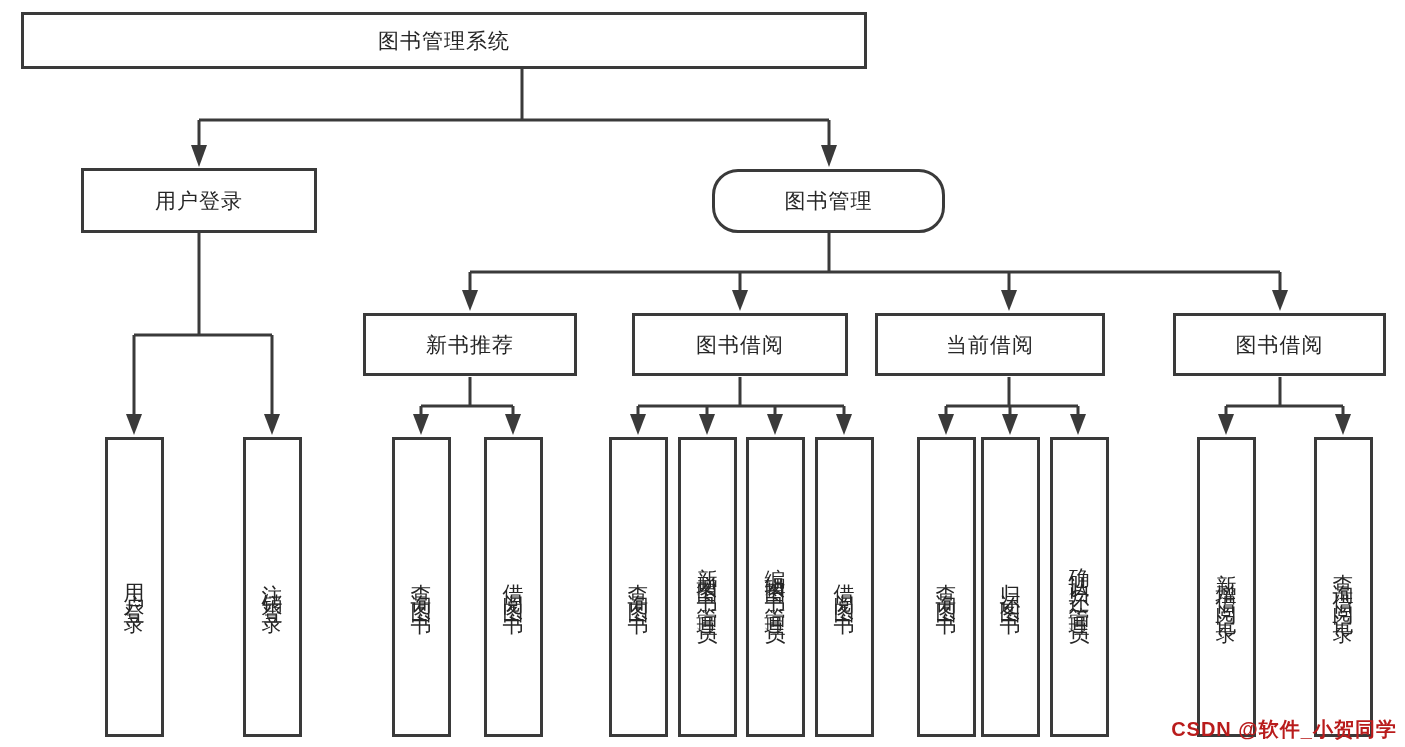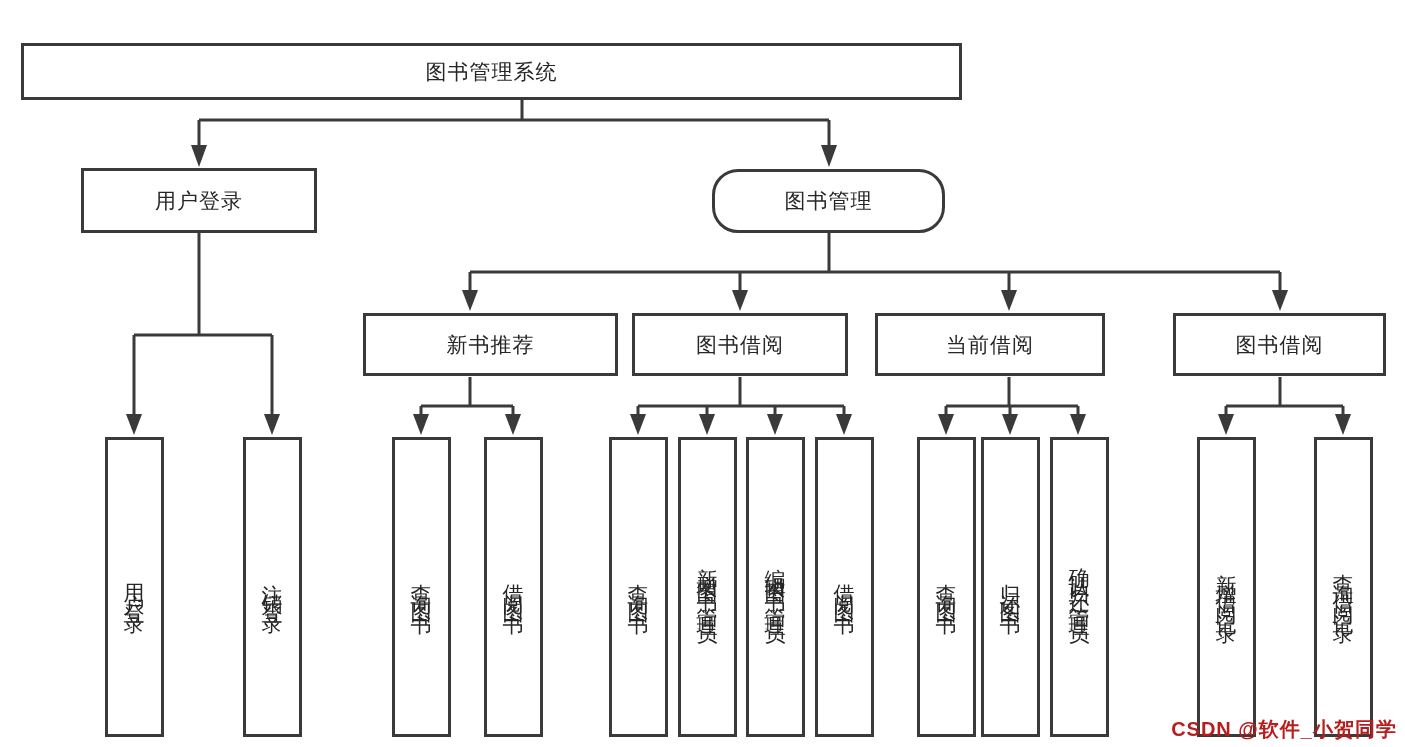--- a/index.html
+++ b/index.html
@@ -101,32 +101,32 @@
       <polygon points="767,414 783,414 775,435"></polygon>
       <polygon points="836,414 852,414 844,435"></polygon>
       <polygon points="938,414 954,414 946,435"></polygon>
       <polygon points="1002,414 1018,414 1010,435"></polygon>
       <polygon points="1070,414 1086,414 1078,435"></polygon>
       <polygon points="1218,414 1234,414 1226,435"></polygon>
       <polygon points="1335,414 1351,414 1343,435"></polygon>
     </g>
   </svg>
 
-  <div class="node hnode" style="left:21px; top:12px; width:941px; height:57px;margin-top:31px;">
+  <div class="node hnode" style="left:21px; top:12px; width:846px; height:57px;">
     <span>图书管理系统</span>
   </div>
 
   <div class="node hnode" style="left:81px; top:168px; width:236px; height:65px;">
     <span>用户登录</span>
   </div>
   <div class="node hnode" style="left:712px; top:169px; width:233px; height:64px;border-radius:26px;">
     <span>图书管理</span>
   </div>
 
-  <div class="node hnode" style="left:363px; top:313px; width:255px; height:63px;align-items:center;">
+  <div class="node hnode" style="left:363px; top:313px; width:214px; height:63px;align-items:center;">
     <span>新书推荐</span>
   </div>
   <div class="node hnode" style="left:632px; top:313px; width:216px; height:63px;">
     <span>图书借阅</span>
   </div>
   <div class="node hnode" style="left:875px; top:313px; width:230px; height:63px;">
     <span>当前借阅</span>
   </div>
   <div class="node hnode" style="left:1173px; top:313px; width:213px; height:63px;">
     <span>图书借阅</span>

